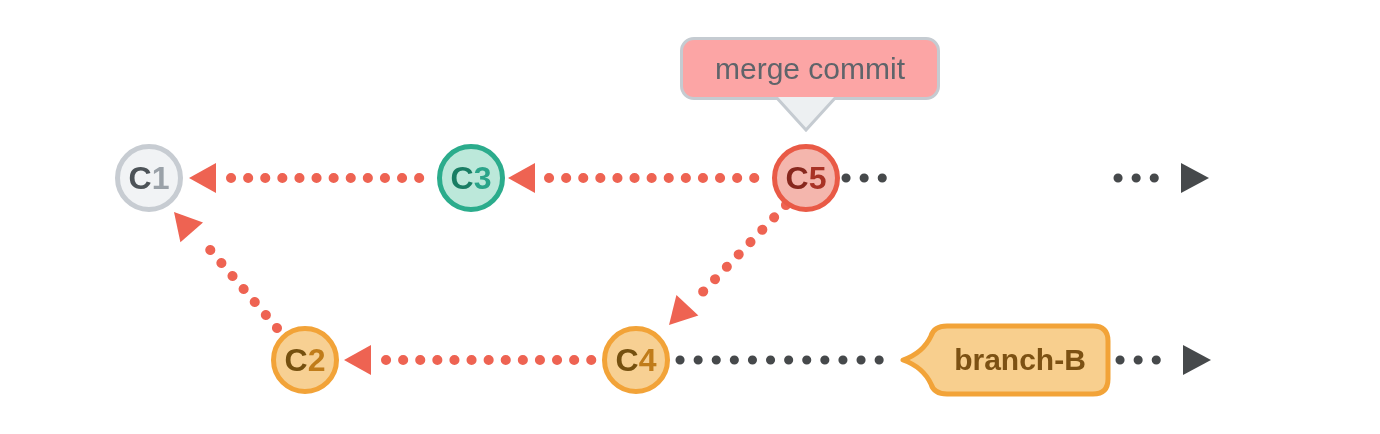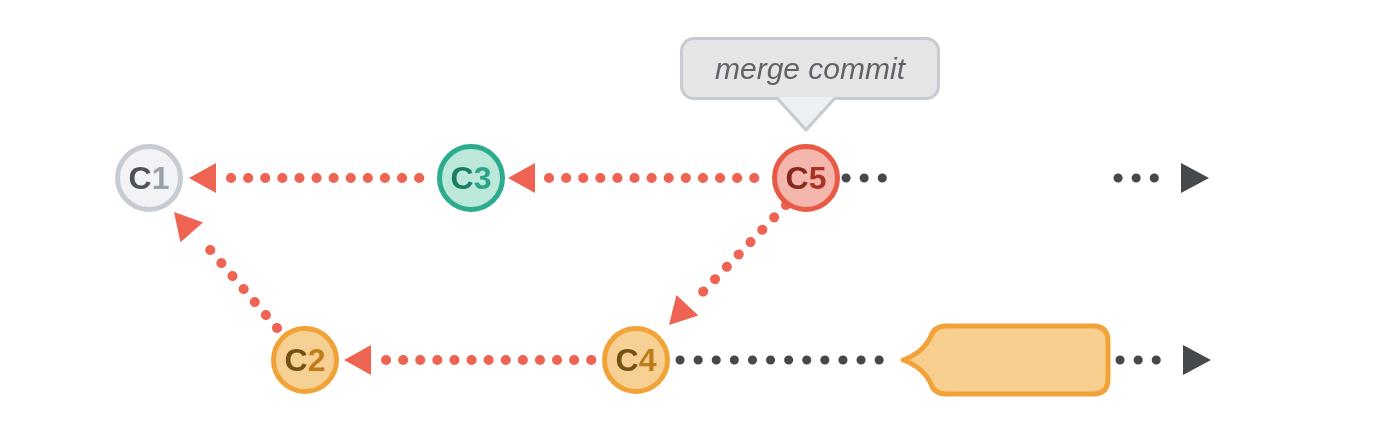--- a/index.html
+++ b/index.html
@@ -21,23 +21,23 @@
   .commit-gray .prefix{color:#4d5358;} .commit-gray .digit{color:#9aa1a8;}
   .commit-teal{border-color:#2bac8c;background:#bce8da;}
   .commit-teal .prefix{color:#187d63;} .commit-teal .digit{color:#2aa489;}
   .commit-red{border-color:#e95a46;background:#f4b6ad;}
   .commit-red .prefix{color:#87271d;} .commit-red .digit{color:#a83225;}
   .commit-orange{border-color:#f2a338;background:#f7d093;}
   .commit-orange .prefix{color:#75500f;} .commit-orange .digit{color:#c07c1a;}
 
   
   .bubble{position:absolute;left:680px;top:37px;width:254px;height:57px;
-          background:#e5e5e5;border:3px solid #c5cbd1;border-radius:14px;
+          background:#fca5a5;border:3px solid #c5cbd1;border-radius:14px;
           display:flex;align-items:center;justify-content:center;
-          font-size:30px;color:#5f646a;font-style:italic;}
+          font-size:30px;color:#5f646a;}
   .bubble-tail{position:absolute;left:773px;top:97px;}
 
   
   .badge{position:absolute;width:212px;height:76px;}
   .badge svg{position:absolute;left:0;top:0;}
   .badge .label{position:absolute;left:36px;right:8px;top:0;bottom:0;
                 display:flex;align-items:center;justify-content:center;
                 font-weight:bold;font-size:30px;}
   .badge-a{left:900px;top:140px;} .badge-a .label{color:#157c62;}
   .badge-b{left:900px;top:322px;} .badge-b .label{color:#7c5113;}
@@ -100,15 +100,16 @@
   <div class="commit commit-red" style="left:772px;top:144px;">
     <span class="prefix">C</span>
       <span class="digit">5</span>
   </div>
 
 
   <div class="badge badge-b">
     <svg width="212" height="76">
       <path d="M3,38 Q23,31 31,14 Q34,4 47,4 L193,4 Q208,4 208,19 L208,57 Q208,72 193,72 L47,72 Q34,72 31,62 Q23,45 3,38 Z" fill="#f8cf8e" stroke="#f2a338" stroke-width="5" stroke-linejoin="round"></path>
     </svg>
+    <span class="label">branch-B</span>
   </div>
 
 </div>
 
 </body></html>

